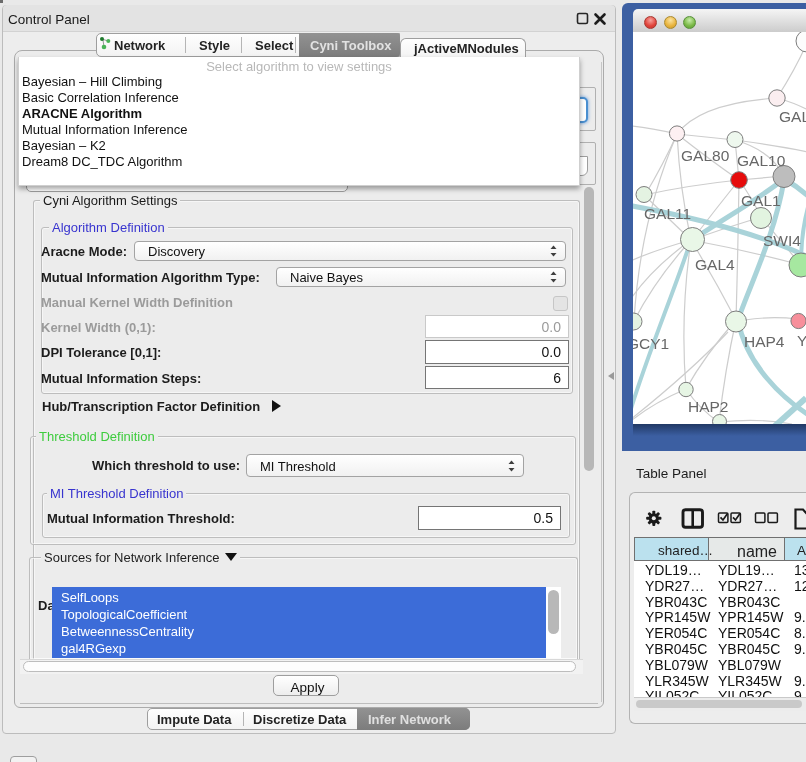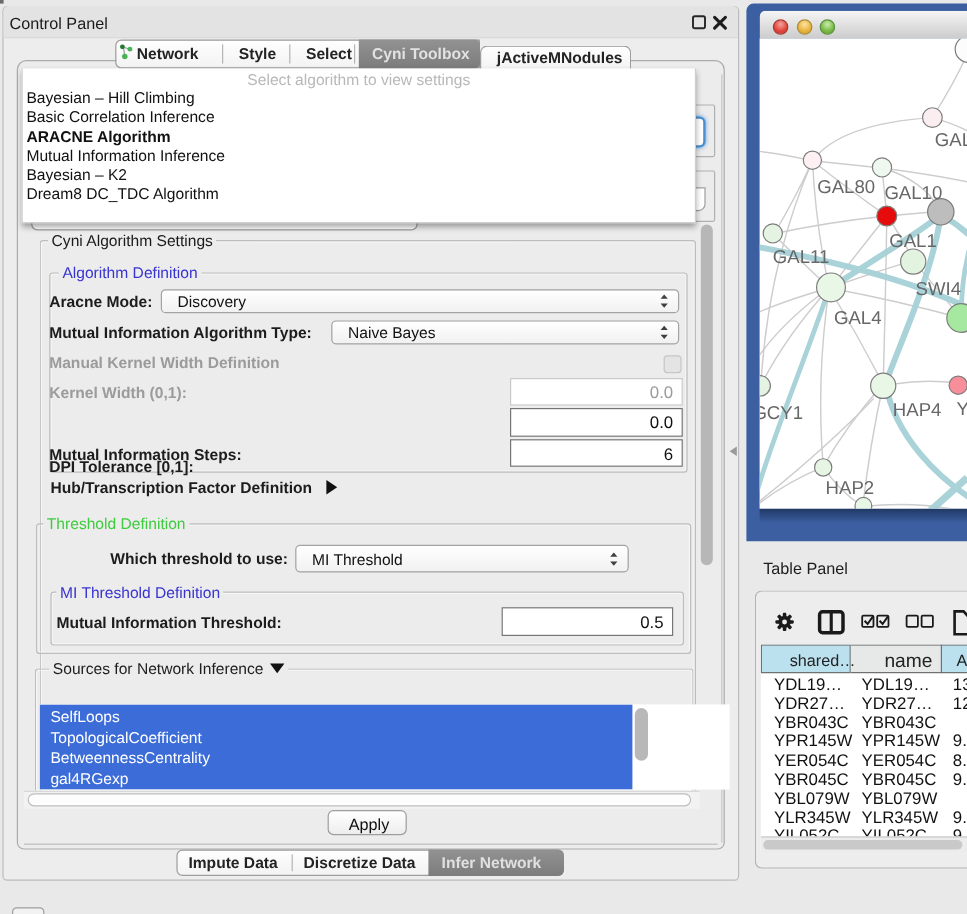--- a/index.html
+++ b/index.html
@@ -91,21 +91,21 @@
 </div>
 
 <div class="glab abs" style="left:41px;top:295px;">Manual Kernel Width Definition</div>
 <div class="abs" style="left:553px;top:296px;width:13px;height:13px;background:#e4e4e4;border:1px solid #c6c6c6;border-radius:3px;"></div>
 
 <div class="glab abs" style="left:41px;top:320px;">Kernel Width (0,1):</div>
 <div class="tfield" style="left:425px;top:315px;width:144px;height:23px;border-color:#c9c9c9;">
       <span class="tv" style="color:#9b9b9b;">0.0</span>
     </div>
 
-<div class="blab abs" style="left:41px;top:345px;margin-top:36px;">DPI Tolerance [0,1]:</div>
+<div class="blab abs" style="left:41px;top:345px;">DPI Tolerance [0,1]:</div>
 <div class="tfield" style="left:425px;top:340px;width:144px;height:24px;">
       <span class="tv">0.0</span>
     </div>
 
 <div class="blab abs" style="left:41px;top:371px;">Mutual Information Steps:</div>
 <div class="tfield" style="left:425px;top:366px;width:144px;height:23px;">
       <span class="tv">6</span>
     </div>
 
 <div class="blab abs" style="left:42px;top:399px;text-align:right;">Hub/Transcription Factor Definition</div>
@@ -127,21 +127,21 @@
 <div class="gtitle" style="left:47px;top:486px;color:#3834cf;">MI Threshold Definition</div>
 <div class="blab abs" style="left:47px;top:511px;">Mutual Information Threshold:</div>
 <div class="tfield" style="left:418px;top:506px;width:143px;height:24px;">
       <span class="tv">0.5</span>
     </div>
 
 <div class="gbox" style="left:29px;top:557px;width:547px;height:101px;border-radius:3px 3px 0 0;border-bottom:none;"></div>
 <div class="gtitle" style="left:41px;top:550px;color:#1e1e1e;">Sources for Network Inference <span style="display:inline-block;width:0;height:0;border-top:8px solid #111;border-left:6.5px solid transparent;border-right:6.5px solid transparent;vertical-align:1px;margin-left:2px;"></span></div>
 <div class="blab abs" style="left:38px;top:572px;margin-top:26px;">Data Attributes</div>
 
-<div class="abs" style="left:33px;top:587px;width:575px;height:71px;background:#fff;overflow:hidden;">
+<div class="abs" style="left:52px;top:587px;width:509px;height:71px;background:#fff;overflow:hidden;">
   <div class="abs" style="left:0;top:0;width:494px;height:71px;background:#3c6cd8;"></div>
   <div class="abs" style="left:9px;top:2px;font-size:13px;color:#fff;line-height:17px;">SelfLoops<br>TopologicalCoefficient<br>BetweennessCentrality<br>gal4RGexp</div>
   <div class="abs" style="left:496px;top:3px;width:11px;height:44px;background:#b8b8b8;border-radius:6px;"></div>
 </div>
 
 <div class="abs" style="left:20px;top:659px;width:563px;height:15px;background:#f2f2f2;border-top:1px solid #d8d8d8;box-sizing:border-box;"></div>
 <div class="abs" style="left:23px;top:661px;width:553px;height:11px;background:#fdfdfd;border:1px solid #bdbdbd;border-radius:6px;box-sizing:border-box;"></div>
 </div>
 
 <div class="abs" style="left:273px;top:675px;width:66px;height:21px;background:linear-gradient(#ffffff,#ededed);border:1px solid #9e9e9e;border-radius:5px;box-sizing:border-box;"></div>

